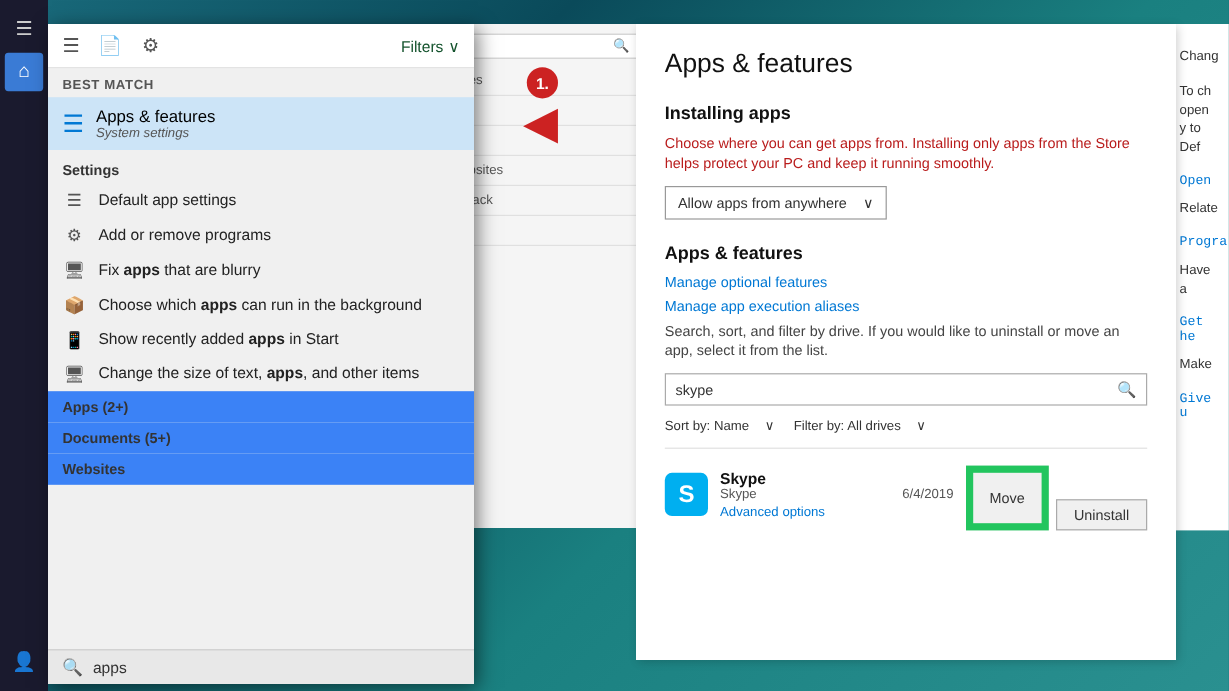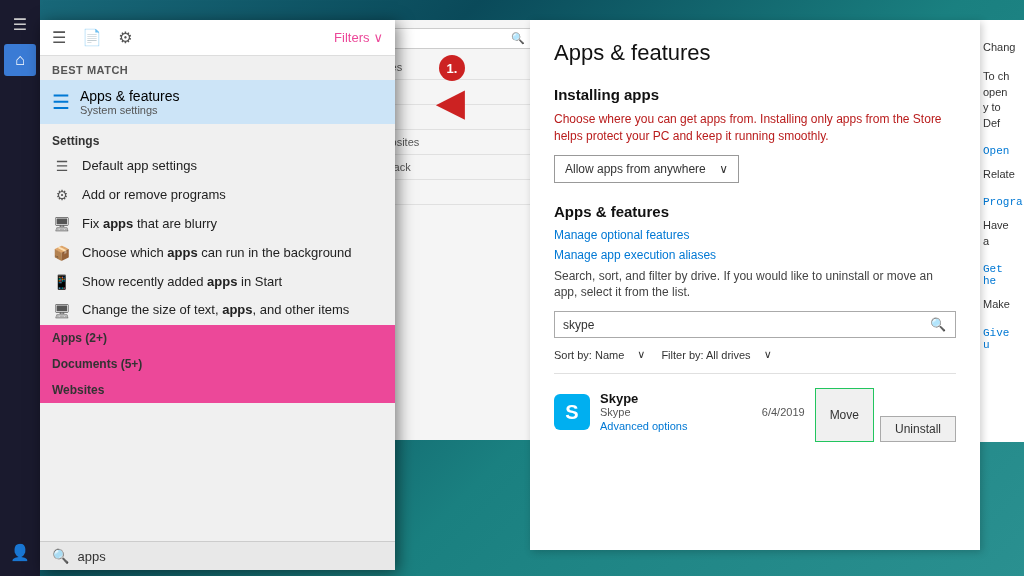--- a/index.html
+++ b/index.html
@@ -74,21 +74,21 @@
       border-bottom: 1px solid #ddd;
     }
     .start-menu-top-icon {
       color: #555;
       font-size: 16px;
       cursor: pointer;
     }
     .filters-btn {
       margin-left: auto;
       font-size: 13px;
-      color: #ec4899;
+      color: #14532d;
       cursor: pointer;
       display: flex;
       align-items: center;
       gap: 4px;
       text-align: right;
     }
 
     
     .best-match-label {
       font-size: 11px;
@@ -115,20 +115,21 @@
       color: #0078d4;
     }
     .best-match-item-text .title {
       font-size: 14px;
       font-weight: 500;
       color: #000;
     }
     .best-match-item-text .subtitle {
       font-size: 11px;
       color: #555;
+      font-style: italic;
     }
 
     
     .section-label {
       font-size: 12px;
       font-weight: 600;
       color: #333;
       padding: 10px 12px 4px 12px;
       background: #f0f0f0;
     }
@@ -154,21 +155,21 @@
       color: #222;
       line-height: 1.3;
     }
     .menu-item-text .highlight {
       font-weight: 700;
     }
 
     
     .count-section {
       padding: 6px 12px;
-      background: #ec4899;
+      background: #3b82f6;
       font-size: 12px;
       font-weight: 600;
       color: #333;
     }
 
     
     .search-bar {
       margin-top: auto;
       display: flex;
       align-items: center;
@@ -377,21 +378,21 @@
 
     .app-actions {
       display: flex;
       gap: 6px;
       margin-top: 6px;
       justify-content: flex-end;
     }
     .btn-action {
       padding: 5px 14px;
       font-size: 12px;
-      border: 1px solid #22c55e;
+      border: 6px solid #22c55e;
       background: #f0f0f0;
       cursor: pointer;
       color: #333;
     }
     .btn-uninstall {
       background: #f0f0f0;
       border: 1px solid #aaa;
       margin-top: 28px;
     }
 

